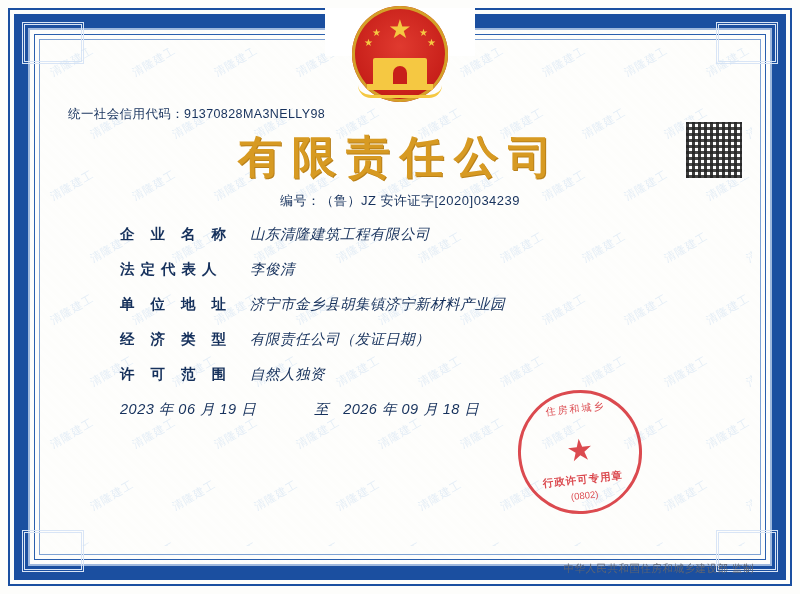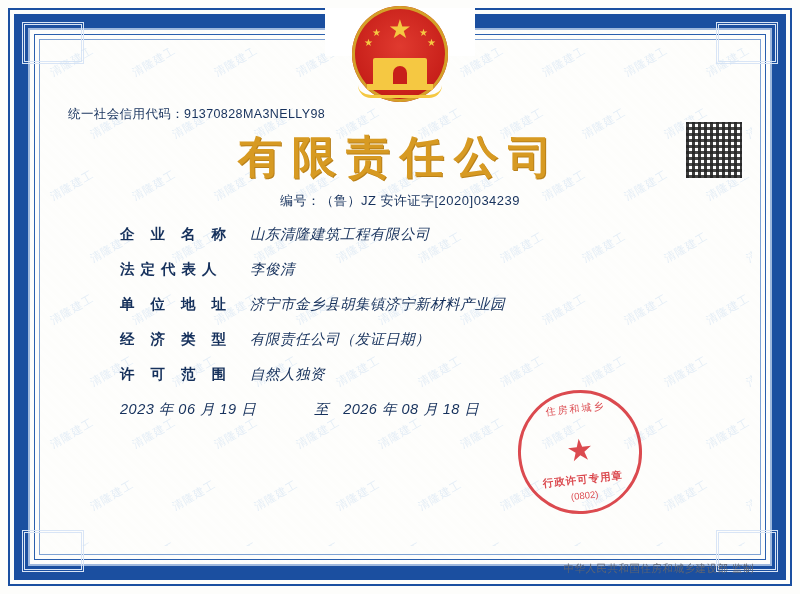--- a/index.html
+++ b/index.html
@@ -477,21 +477,21 @@
 
       <div class="field-row">
         <div class="field-label">许 可 范 围</div>
         <div class="field-value">自然人独资</div>
       </div>
 
       <div class="field-row valid-row">
         <div class="field-value">
           <span class="date-from">2023 年 06 月 19 日</span>
           <span class="date-sep">至</span>
-          <span>2026 年 08 月 18 日</span>
+          <span>2026 年 09 月 18 日</span>
         </div>
       </div>
 
     </div>
 
 
     <div class="seal">
       <div class="seal-top-text">住房和城乡</div>
       <div class="seal-star">★</div>
       <div class="seal-bottom-text">行政许可专用章</div>

